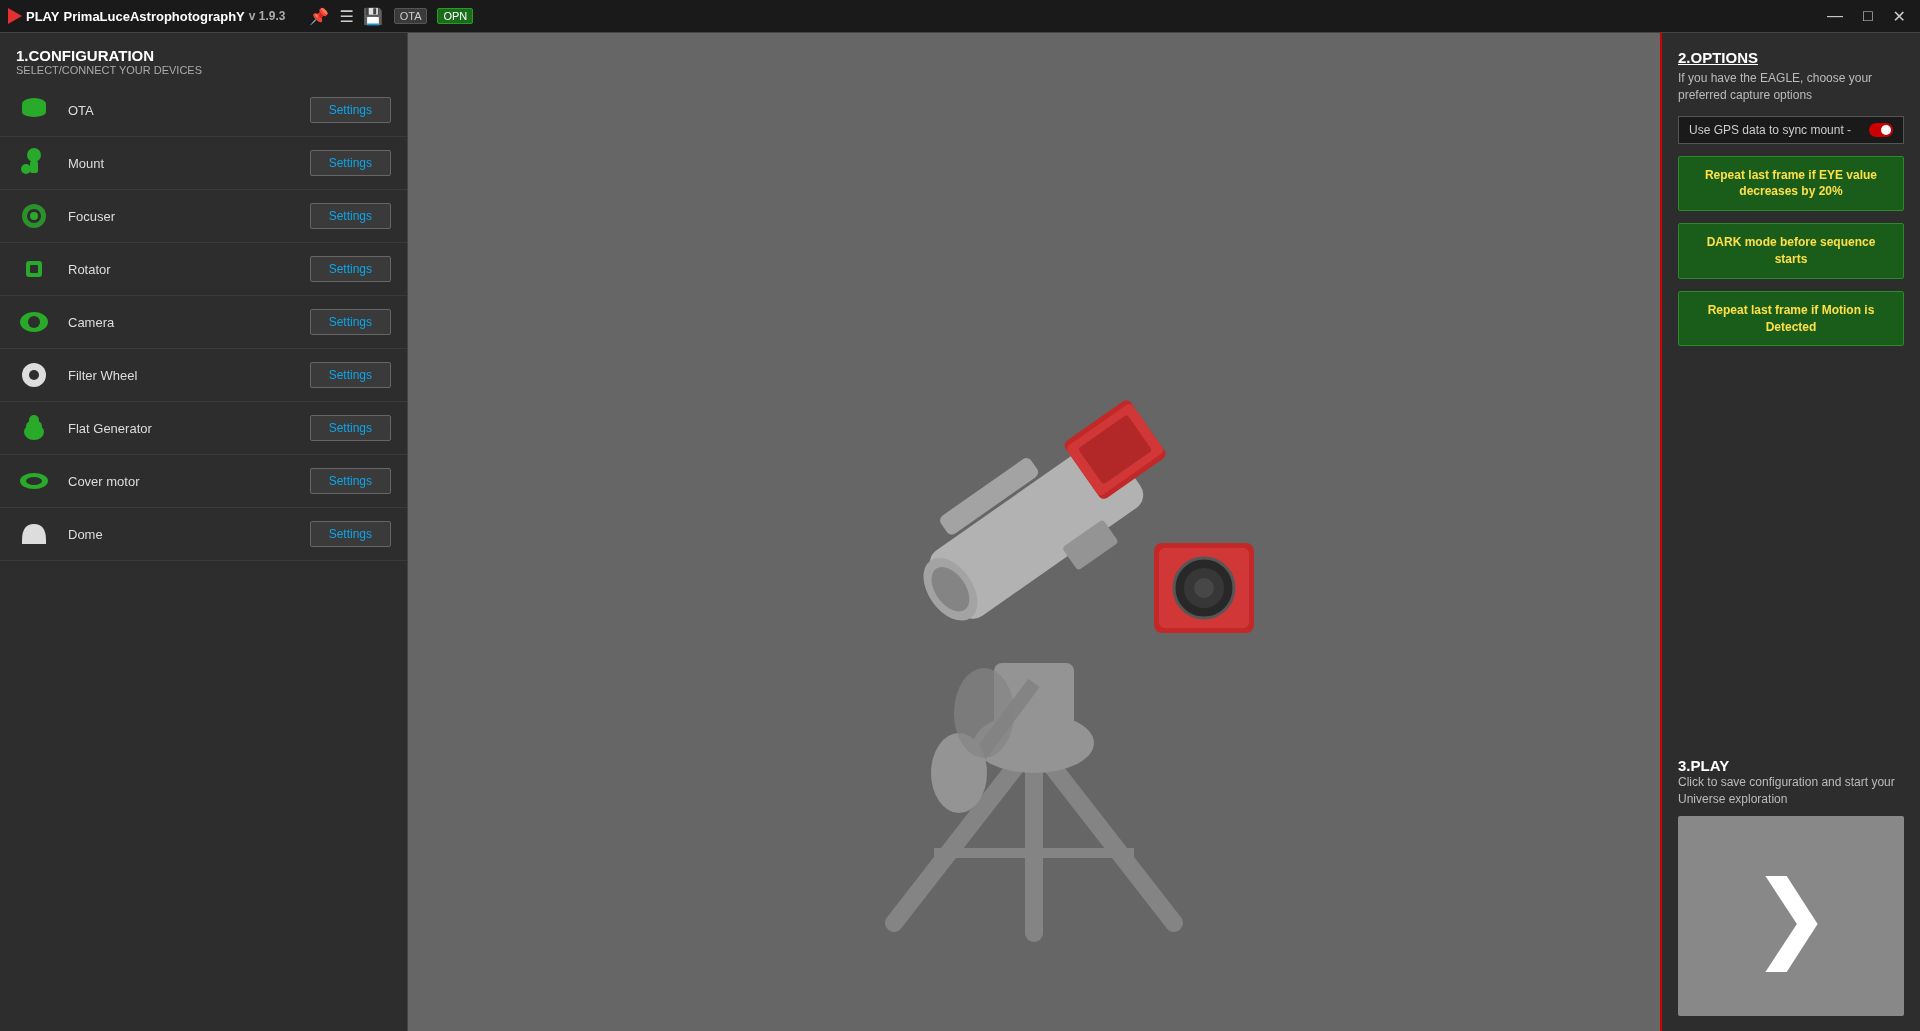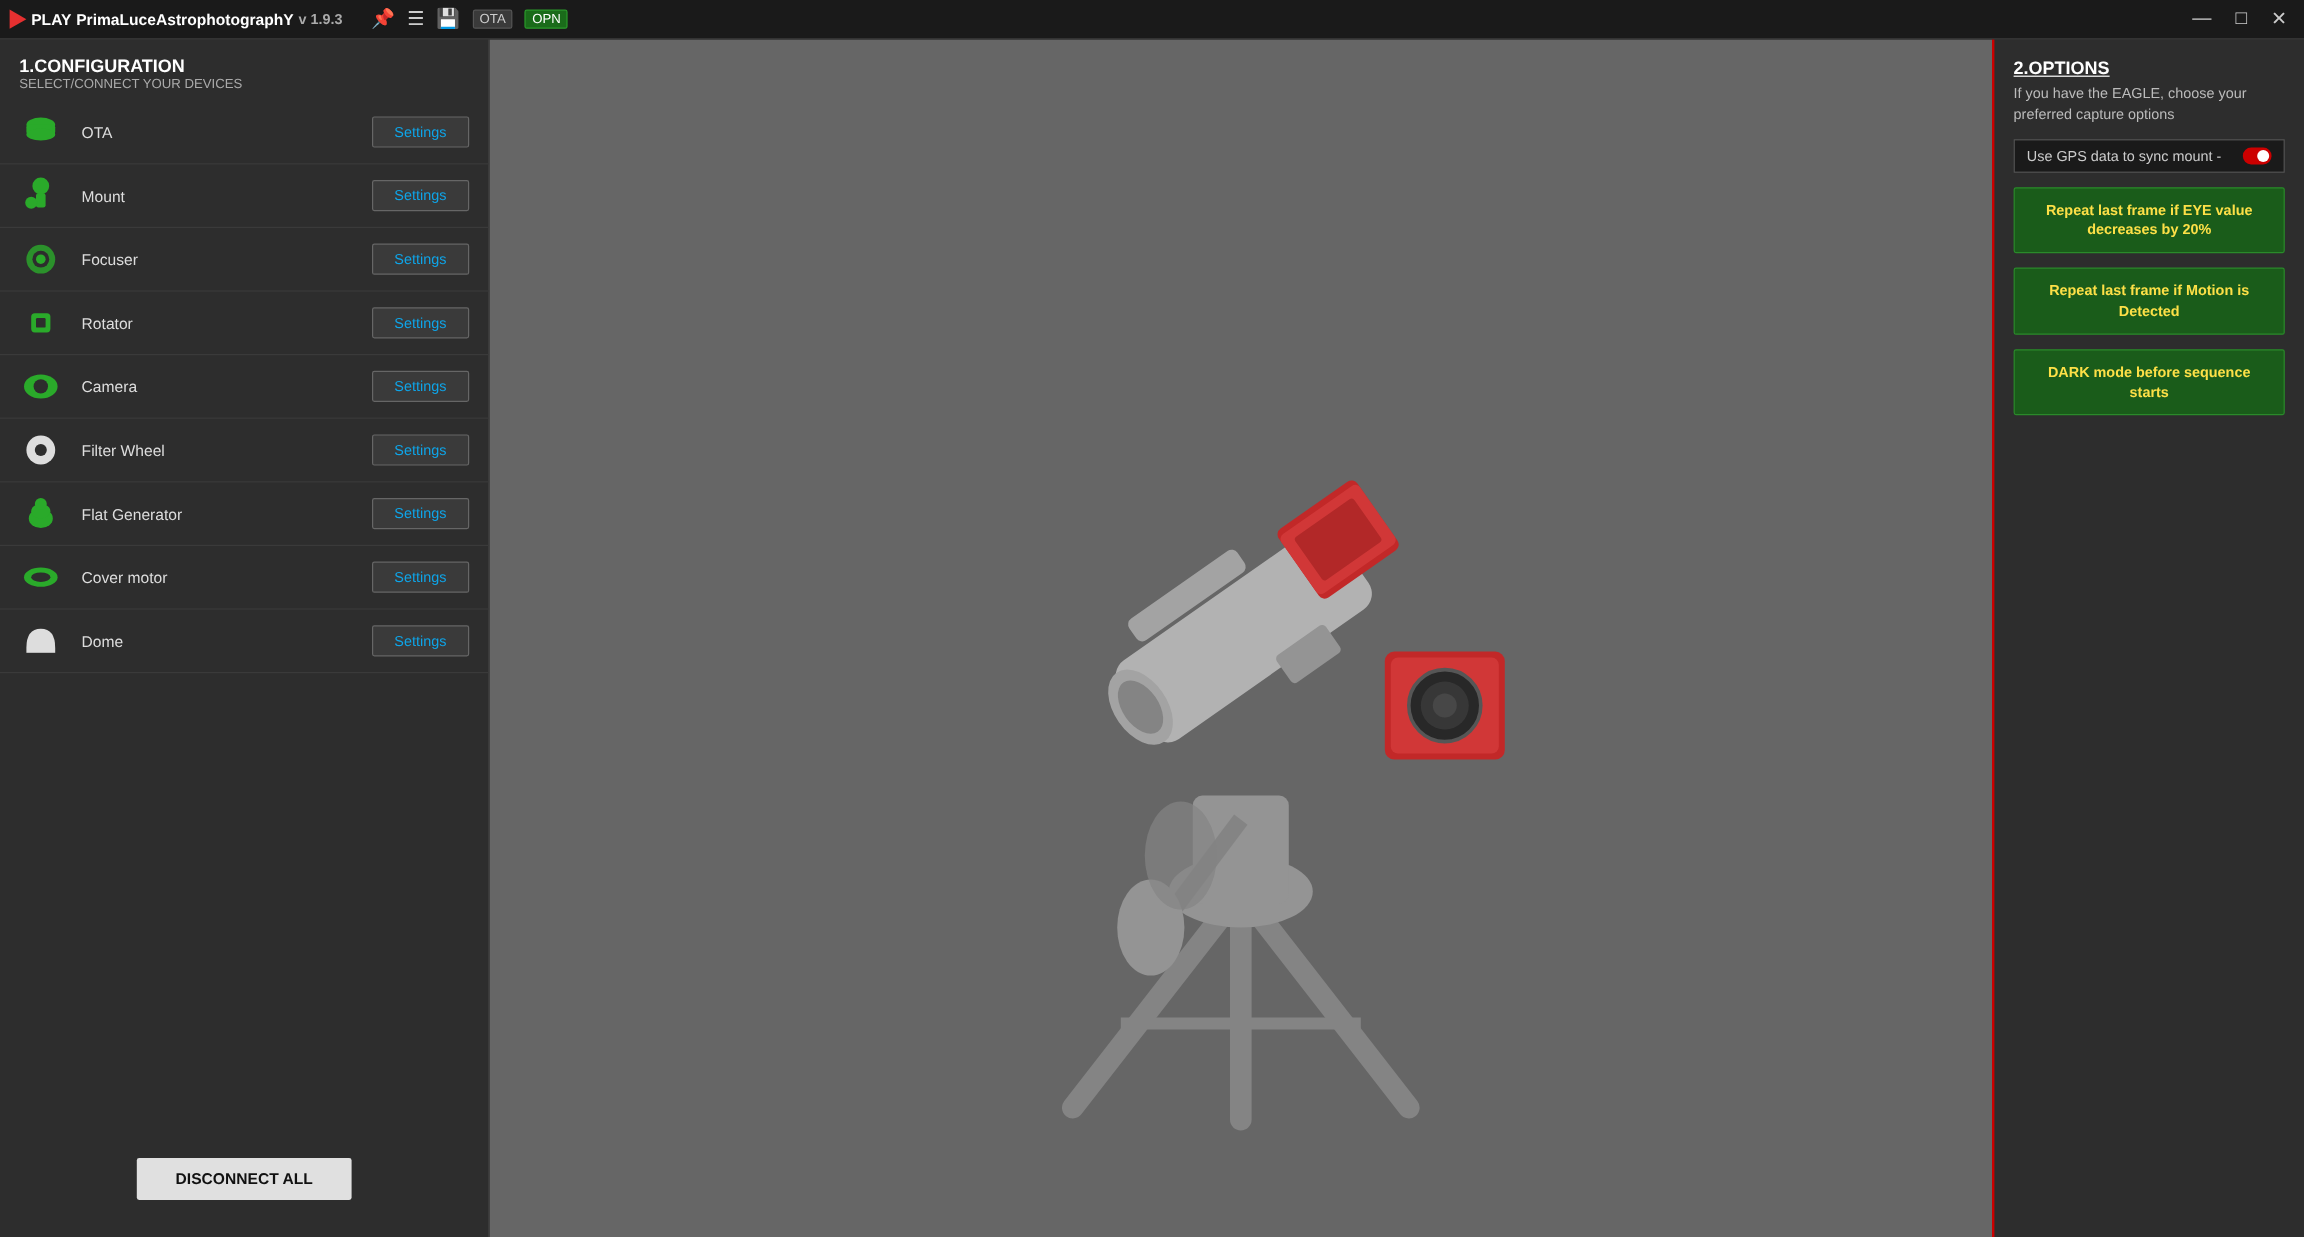--- a/index.html
+++ b/index.html
@@ -426,23 +426,20 @@
             <path d="M4 22 Q4 6 16 6 Q28 6 28 22 Z" class="icon-dome"></path>
             <rect x="4" y="22" width="24" height="4" class="icon-dome"></rect>
           </svg>
         </div>
         <span class="device-name">Dome</span>
         <button class="settings-btn">Settings</button>
       </div>
 
     </div>
 
-    <div class="disconnect-all-wrapper">
-      <button class="disconnect-btn">DISCONNECT ALL</button>
-    </div>
   </div>
 
   <div class="center-panel">
     <div class="telescope-bg">
 
       <svg class="telescope-svg" viewBox="0 0 520 820" xmlns="http://www.w3.org/2000/svg">
 
         <line x1="260" y1="620" x2="120" y2="800" stroke="#888" stroke-width="18" stroke-linecap="round"></line>
         <line x1="260" y1="620" x2="260" y2="810" stroke="#888" stroke-width="18" stroke-linecap="round"></line>
         <line x1="260" y1="620" x2="400" y2="800" stroke="#888" stroke-width="18" stroke-linecap="round"></line>
@@ -492,20 +489,27 @@
     </div>
 
     <div class="gps-input">
       <span>Use GPS data to sync mount -</span>
       <div class="gps-toggle">
         <span class="toggle-circle"></span>
       </div>
     </div>
 
     <button class="green-option">Repeat last frame if EYE value decreases by 20%</button>
+    <button class="green-option">DARK mode before sequence starts</button>
     <button class="green-option">Repeat last frame if Motion is Detected</button>
-    <button class="green-option">DARK mode before sequence starts</button>
 
     <div class="spacer"></div>
 
+    <div>
+      <div class="play-section-title">3.PLAY</div>
+      <div class="play-section-desc">Click to save configuration and start your Universe exploration</div>
+      <div class="play-button-area">
+        <span class="play-chevron">❯</span>
+      </div>
+    </div>
   </div>
 
 </div>
 
 </body></html>

